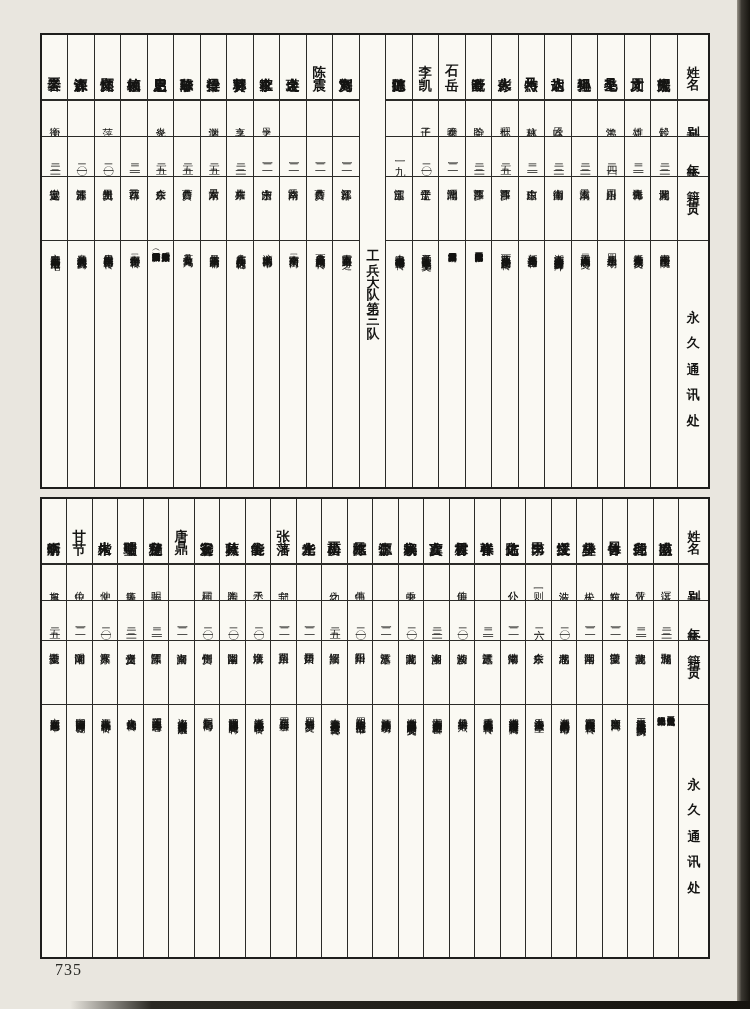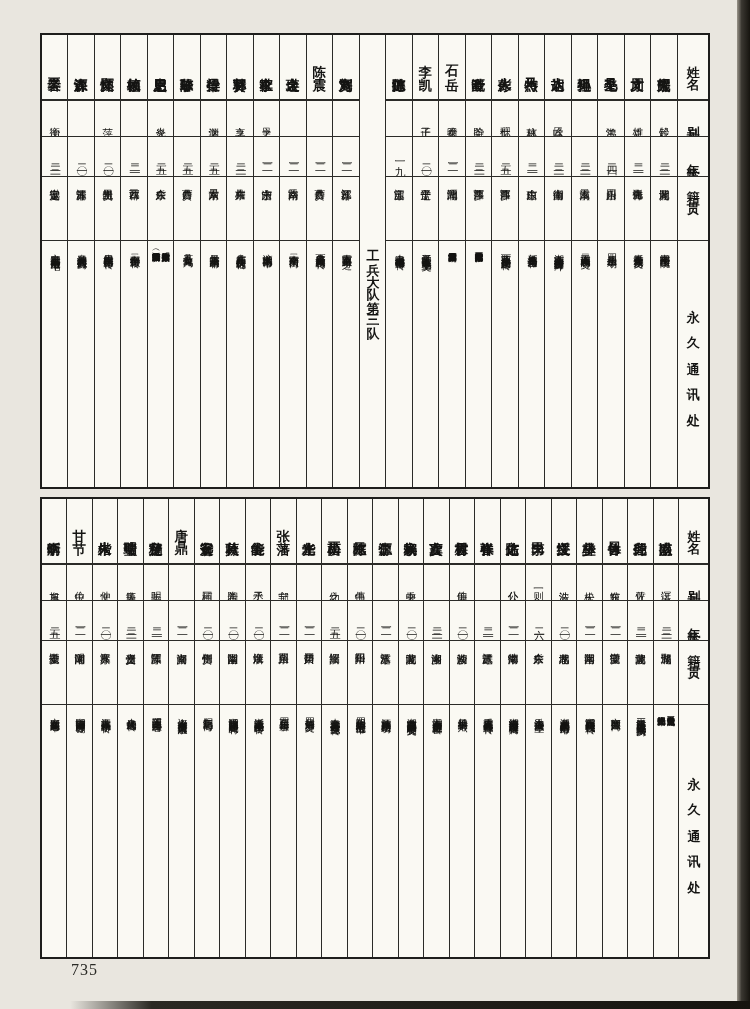--- a/index.html
+++ b/index.html
@@ -49,21 +49,21 @@
   .header .h-origin{letter-spacing:11px;}
   .header .h-addr{letter-spacing:26px;padding-top:0;justify-content:center;}
   
   .col.section-col .cell{
     height:100%;border-bottom:none;font-size:13px;font-weight:bold;
     letter-spacing:13px;justify-content:center;padding-top:46px;
   }
   .page-number{
     position:absolute;left:55px;top:961px;
     font-family:"Liberation Serif","DejaVu Serif",serif;
-    font-size:16px;color:#2a2a26;letter-spacing:1px;margin-left:16px;
+    font-size:16px;color:#2a2a26;letter-spacing:1px;
   }
 </style>
 </head>
 <body>
 
 <div class="page">
   <div class="roster" id="table-top">
       <div class="col header">
         <div class="cell c-name h-name">姓名</div>
         <div class="cell c-alias h-alias">别号</div>

